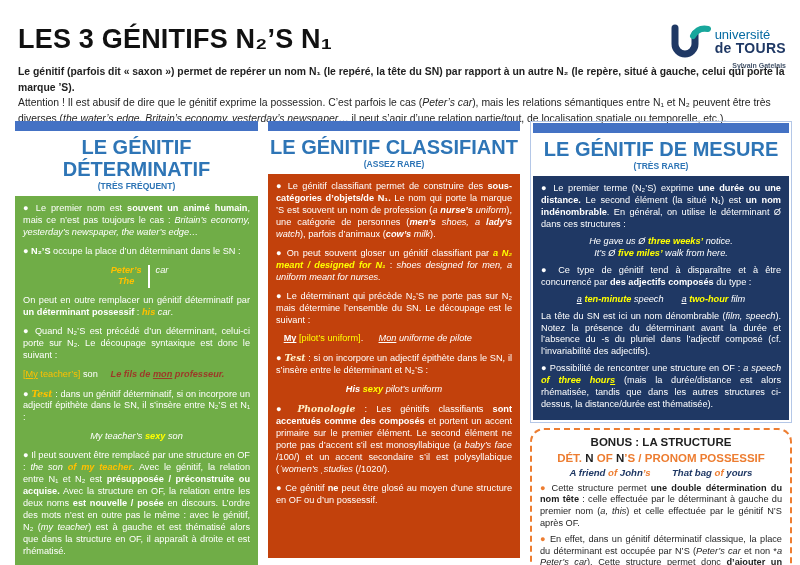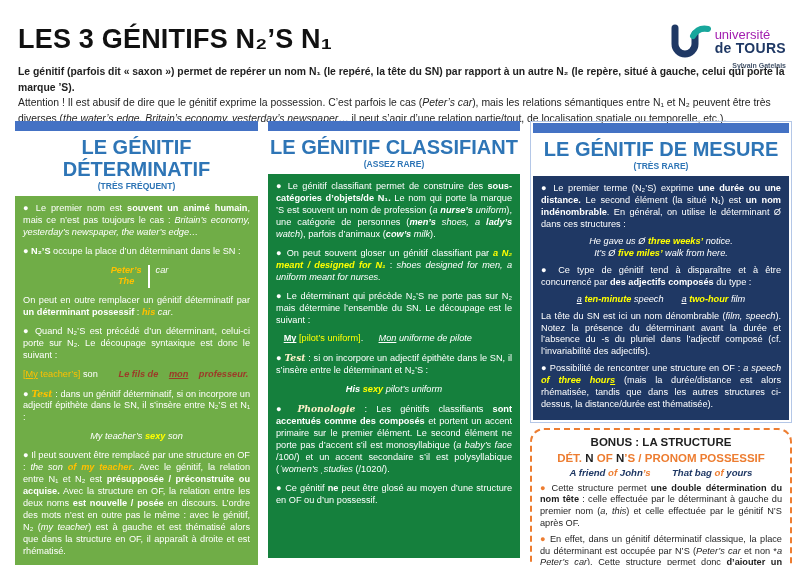--- a/index.html
+++ b/index.html
@@ -5,48 +5,48 @@
   html,body{margin:0;padding:0;background:#e9e9e9;}
   .page{position:relative;width:800px;height:565px;background:#ffffff;overflow:hidden;
         font-family:"Liberation Sans",sans-serif;color:#1f1f1f;}
 
   
   .page-title{position:absolute;left:18px;top:24px;margin:0;font-size:27px;font-weight:bold;
               color:#111111;letter-spacing:.2px;}
   .logo{position:absolute;right:14px;top:24px;width:160px;text-align:right;}
   .logo-row{display:flex;align-items:center;justify-content:flex-end;gap:4px;}
   .logo-text{text-align:left;line-height:1.05;}
-  .logo-top{color:#a21caf;font-size:13px;}
+  .logo-top{color:#0369a1;font-size:13px;}
   .logo-bottom{color:#1f3864;font-size:14px;font-weight:bold;letter-spacing:.3px;}
   .logo-author{font-size:7px;color:#44546a;font-weight:bold;margin-top:2px;}
 
   
   .intro{position:absolute;left:18px;right:10px;top:64px;font-size:10.4px;line-height:1.5;}
   .intro p{margin:0;}
 
   
   .columns{position:absolute;left:15px;top:121px;display:grid;
            grid-template-columns:243px 252px 262px;gap:10px;}
   .bar{height:10px;background:#4472c4;}
   .col-title{margin:5px 0 0;font-size:20px;font-weight:bold;color:#2e75b6;text-align:center;line-height:1.1;}
   .col-sub{font-size:8.5px;font-weight:bold;color:#2e75b6;text-align:center;margin-top:1px;}
   .col-body{margin-top:5px;padding:7px 8px;color:#ffffff;font-size:9.2px;line-height:1.3;
             text-align:justify;height:384px;overflow:hidden;box-sizing:border-box;}
   .col-body p{margin:0 0 7px;}
   .green{background:#70ad47;}
-  .orange{background:#15803d;}
+  .orange{background:#c2410c;}
   .navy{background:#1f3864;height:244px;}
   .navy p{margin:0 0 5px;}
   .col3-frame{border:1px solid #b4c7e7;padding:1px 2px 2px;}
 
   
   .rich span{white-space:pre-wrap;}
   .center{text-align:center;}
   .b{font-weight:bold;} .i{font-style:italic;} .u{text-decoration:underline;}
-  .y{color:#ffff00;} .g{color:#ffc000;} .m{color:#9c3a28;margin-left:8px;}
+  .y{color:#ffff00;} .g{color:#ffc000;} .m{color:#9c3a28;}
   .o{color:#ed7d31;} .n{color:#1f3864;} .k{color:#1f1f1f;} .c{color:#fff2cc;}
   .scr{font-family:"DejaVu Serif",serif;font-style:italic;font-weight:bold;}
 
   
   .diagram{display:flex;justify-content:center;gap:6px;margin:1px 0 7px;}
   .diagram-left{text-align:center;line-height:1.25;margin-left:6px;}
   .diagram-left div{color:#ffc000;font-weight:bold;font-style:italic;}
   .diagram-bar{width:2px;background:#ffffff;}
   .diagram-right{font-style:italic;}
 

